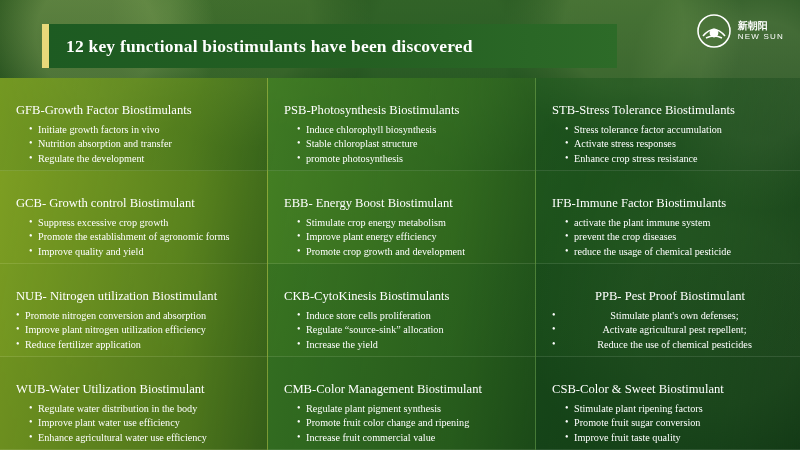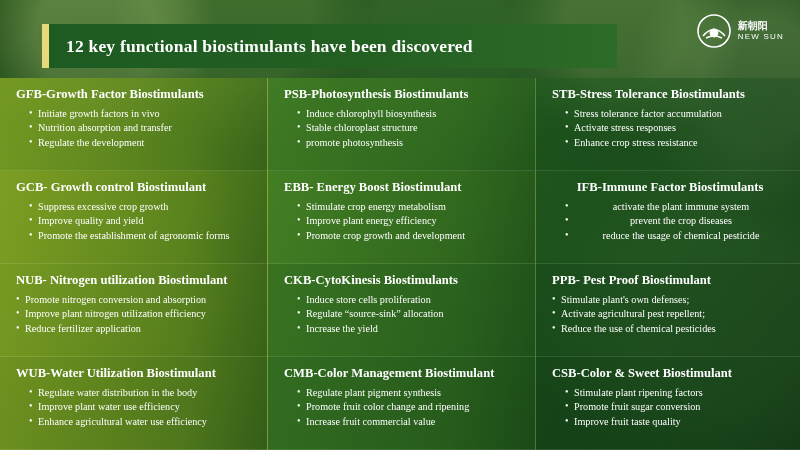--- a/index.html
+++ b/index.html
@@ -57,23 +57,23 @@
     grid-template-columns:268px 268px 264px;
     grid-template-rows:93px 93px 93px 93px;
   }
   .cell{
     position:relative;
     padding:9px 12px 6px 16px;
     box-sizing:border-box;
     overflow:hidden;
   }
   .cell h3{
-    margin:0 0 5px 0;
+    margin:16px 0 5px 0;
     font-size:12.6px;
-    font-weight:bold;
+    font-weight:normal;
     color:#ffffff;
     font-family:"Liberation Serif", serif;
     white-space:nowrap;
   }
   .cell ul{
     margin:0;padding:0 0 0 13px;list-style:none;
   }
   .cell li{
     font-size:10.2px;color:#ffffff;line-height:1.42;
     position:relative;padding-left:9px;
@@ -91,22 +91,22 @@
   .r1.c0{background:linear-gradient(100deg, rgba(132,164,34,.92) 0%, rgba(104,144,30,.80) 70%, rgba(86,128,28,.60) 100%);}
   .r2.c0{background:linear-gradient(100deg, rgba(126,160,34,.92) 0%, rgba(100,140,30,.80) 70%, rgba(82,124,28,.60) 100%);}
   .r3.c0{background:linear-gradient(100deg, rgba(118,152,32,.92) 0%, rgba(94,134,30,.80) 70%, rgba(76,118,28,.60) 100%);}
 
   .r0.c1{background:linear-gradient(100deg, rgba(66,126,36,.90) 0%, rgba(52,110,32,.80) 70%, rgba(44,98,30,.60) 100%);}
   .r1.c1{background:linear-gradient(100deg, rgba(72,132,36,.90) 0%, rgba(56,114,32,.80) 70%, rgba(46,100,30,.60) 100%);}
   .r2.c1{background:linear-gradient(100deg, rgba(60,120,34,.90) 0%, rgba(48,106,32,.80) 70%, rgba(40,94,30,.60) 100%);}
   .r3.c1{background:linear-gradient(100deg, rgba(54,114,34,.90) 0%, rgba(44,100,30,.80) 70%, rgba(36,88,28,.60) 100%);}
 
   .r0.c2{background:linear-gradient(100deg, rgba(34,92,32,.60) 0%, rgba(28,80,30,.50) 70%, rgba(24,70,28,.38) 100%);}
-  .r1.c2{background:linear-gradient(100deg, rgba(36,96,32,.62) 0%, rgba(30,84,30,.52) 70%, rgba(26,74,28,.40) 100%);text-align:center;}
-  .r2.c2{background:linear-gradient(100deg, rgba(30,86,30,.62) 0%, rgba(26,76,28,.52) 70%, rgba(22,66,26,.40) 100%);}
+  .r1.c2{background:linear-gradient(100deg, rgba(36,96,32,.62) 0%, rgba(30,84,30,.52) 70%, rgba(26,74,28,.40) 100%);}
+  .r2.c2{background:linear-gradient(100deg, rgba(30,86,30,.62) 0%, rgba(26,76,28,.52) 70%, rgba(22,66,26,.40) 100%);text-align:center;}
   .r3.c2{background:linear-gradient(100deg, rgba(26,78,28,.62) 0%, rgba(22,70,26,.52) 70%, rgba(20,62,24,.40) 100%);}
 
   
   .grid .cell{border-right:1px solid rgba(255,255,255,.10);border-bottom:1px solid rgba(255,255,255,.10);}
   .grid .cell:nth-child(3n){border-right:none;}
 </style>
 </head>
 <body>
 
 <div class="bg"></div>
@@ -160,22 +160,22 @@
         <li>Stress tolerance factor accumulation</li>
         <li>Activate stress responses</li>
         <li>Enhance crop stress resistance</li>
       </ul>
     </div>
 
     <div class="cell r1 c0">
       <h3>GCB- Growth control Biostimulant</h3>
       <ul>
         <li>Suppress excessive crop growth</li>
+        <li>Promote the establishment of agronomic forms</li>
         <li>Improve quality and yield</li>
-        <li>Promote the establishment of agronomic forms</li>
       </ul>
     </div>
 
     <div class="cell r1 c1">
       <h3>EBB- Energy Boost Biostimulant</h3>
       <ul>
         <li>Stimulate crop energy metabolism</li>
         <li>Improve plant energy efficiency</li>
         <li>Promote crop growth and development</li>
       </ul>

